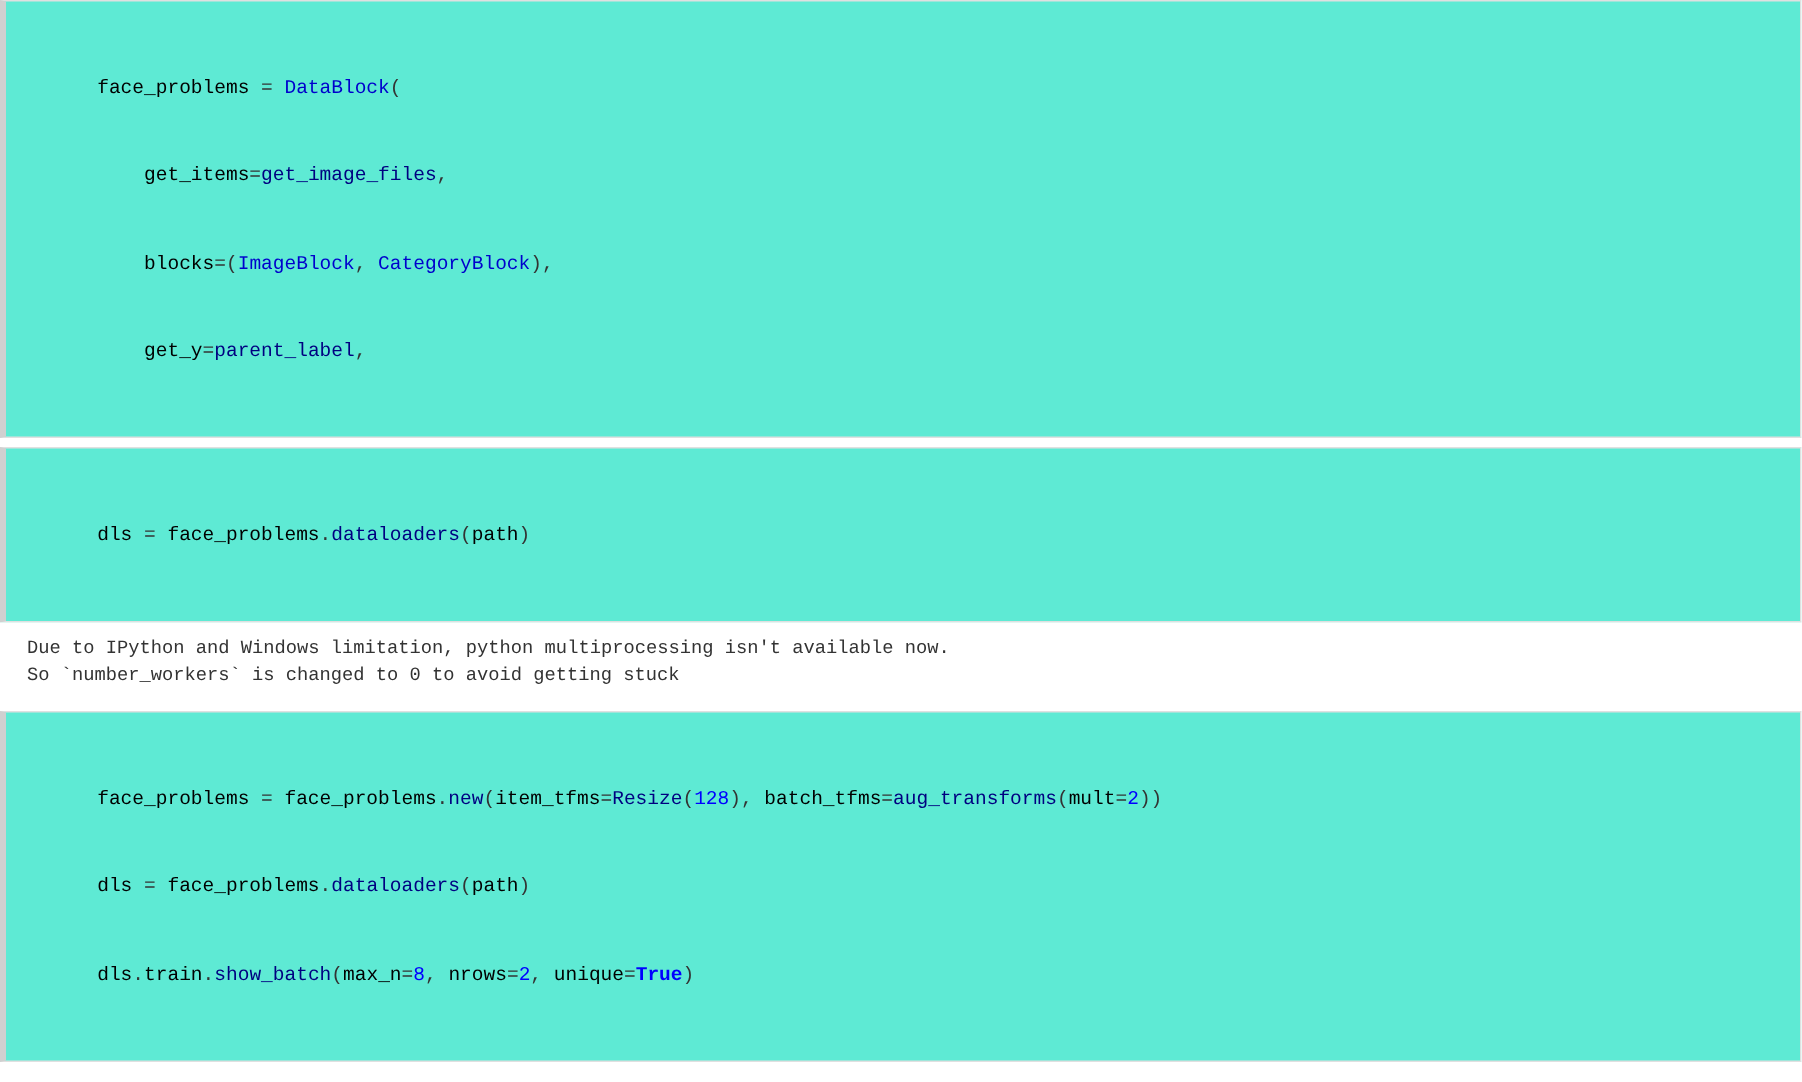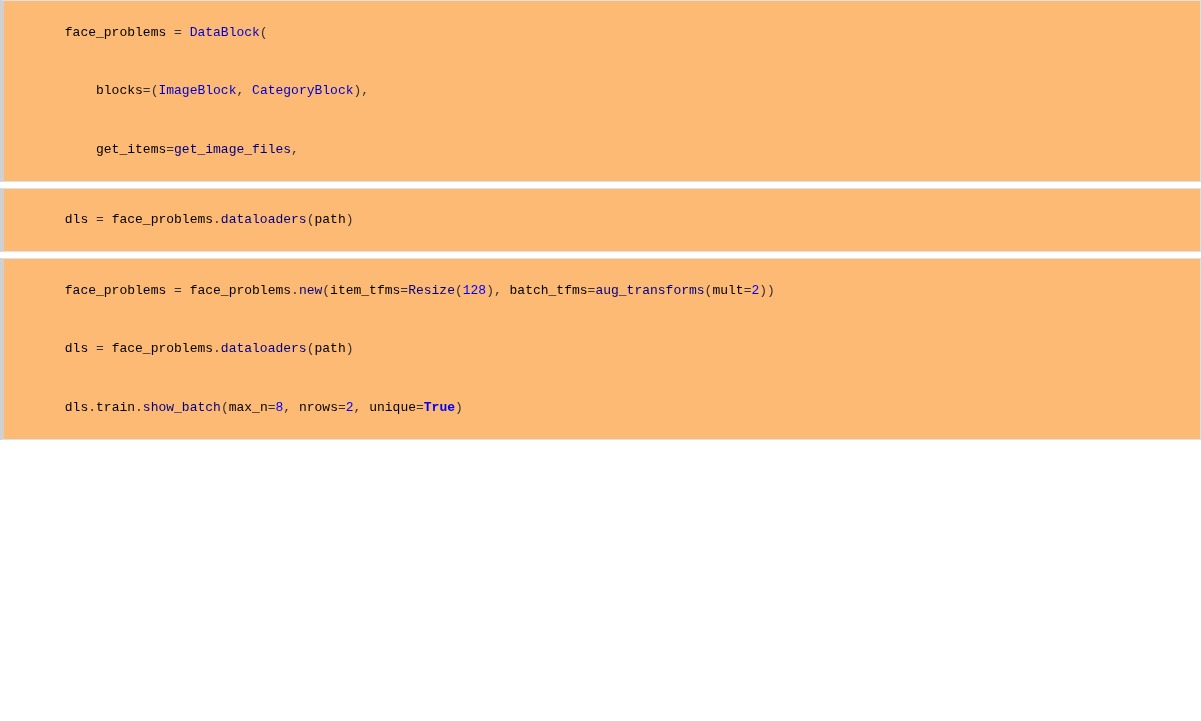--- a/index.html
+++ b/index.html
@@ -12,24 +12,24 @@
 
     .notebook-container {
       width: 1201px;
       min-height: 721px;
       background: #fff;
       overflow: hidden;
     }
 
     
     .code-cell {
-      background: #fdba74;
+      background: #5eead4;
       border: 1px solid #e0e0e0;
       margin: 0 0 0 0;
-      padding: 2px 14px;
+      padding: 28px 14px;
       border-left: 4px solid #d0d0d0;
     }
 
     .output-cell {
       padding: 8px 14px;
       font-family: 'Courier New', Courier, monospace;
       font-size: 13px;
       color: #333;
       background: #fff;
       border-left: 4px solid transparent;
@@ -63,35 +63,42 @@
 </head>
 <body>
 
 <div class="notebook-container">
 
   <div class="code-cell">
     <div class="code-line">
       <span class="var">face_problems</span><span class="punc"> = </span><span class="cls">DataBlock</span><span class="punc">(</span>
     </div>
     <div class="code-line">
+      <span class="param">    get_items</span><span class="punc">=</span><span class="fn">get_image_files</span><span class="punc">,</span>
+    </div>
+    <div class="code-line">
       <span class="param">    blocks</span><span class="punc">=</span><span class="punc">(</span><span class="cls">ImageBlock</span><span class="punc">, </span><span class="cls">CategoryBlock</span><span class="punc">),</span>
     </div>
     <div class="code-line">
-      <span class="param">    get_items</span><span class="punc">=</span><span class="fn">get_image_files</span><span class="punc">,</span>
+      <span class="param">    get_y</span><span class="punc">=</span><span class="fn">parent_label</span><span class="punc">,</span>
     </div>
   </div>
 
   <div class="cell-separator"></div>
 
   <div class="code-cell">
     <div class="code-line">
       <span class="var">dls</span><span class="punc"> = </span><span class="var">face_problems</span><span class="punc">.</span><span class="fn">dataloaders</span><span class="punc">(</span><span class="var">path</span><span class="punc">)</span>
     </div>
   </div>
 
+  <div class="output-cell">
+    <div class="output-text">Due to IPython <span style="color:#333">and</span> Windows limitation, python multiprocessing isn't available now.
+So `number_workers` is changed to 0 to avoid getting stuck</div>
+  </div>
 
   <div class="cell-separator"></div>
 
   <div class="code-cell">
     <div class="code-line">
       <span class="var">face_problems</span><span class="punc"> = </span><span class="var">face_problems</span><span class="punc">.</span><span class="fn">new</span><span class="punc">(</span><span class="param">item_tfms</span><span class="punc">=</span><span class="fn">Resize</span><span class="punc">(</span><span class="val-num">128</span><span class="punc">), </span><span class="param">batch_tfms</span><span class="punc">=</span><span class="fn">aug_transforms</span><span class="punc">(</span><span class="param">mult</span><span class="punc">=</span><span class="val-num">2</span><span class="punc">))</span>
     </div>
     <div class="code-line">
       <span class="var">dls</span><span class="punc"> = </span><span class="var">face_problems</span><span class="punc">.</span><span class="fn">dataloaders</span><span class="punc">(</span><span class="var">path</span><span class="punc">)</span>
     </div>

